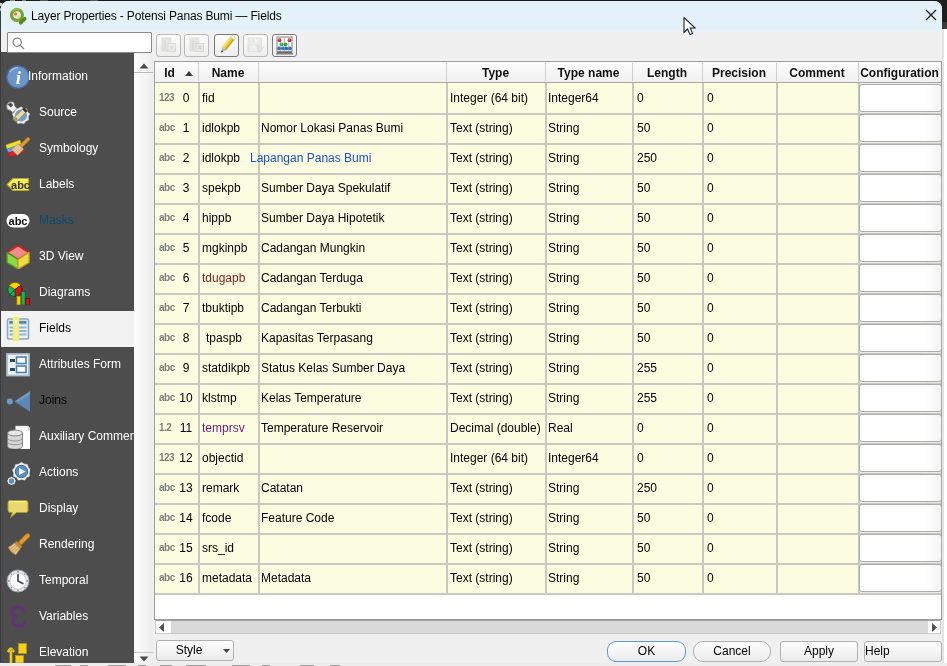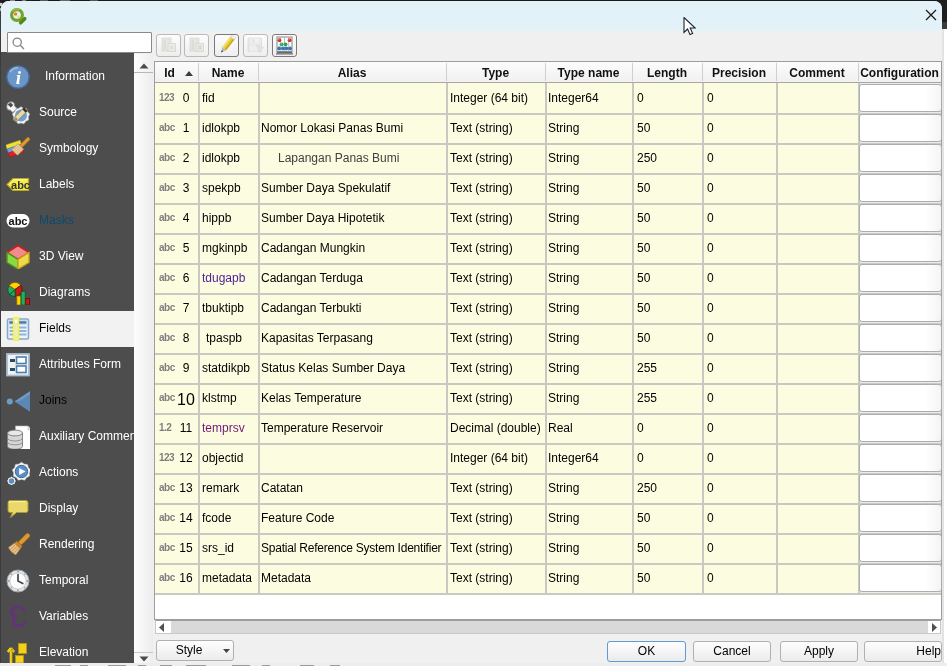--- a/index.html
+++ b/index.html
@@ -22,32 +22,33 @@
 <div class="abs" style="left:1px;top:1px;width:941px;height:30px;background:#e3f1f8;border-radius:8px 8px 0 0"></div>
 <svg class="abs" style="left:9px;top:7px" width="19" height="19" viewBox="0 0 19 19">
 <circle cx="8" cy="8" r="5.4" fill="none" stroke="#75a42c" stroke-width="3.2"></circle>
 <path d="M3.6 4.2 A5.6 5.6 0 0 1 10.4 2.8" stroke="#90bd3d" stroke-width="2" fill="none"></path>
 <g transform="rotate(45 13.7 13.7)">
         <rect x="11.9" y="9" width="3.6" height="9.4" rx="1.8" fill="#54881f"></rect>
       </g>
 <circle cx="6.6" cy="7" r="1.7" fill="#ee7c2a"></circle>
 <path d="M7.9 8.3 L11.6 10 L9.8 11.8 Z" fill="#ead960"></path>
 </svg>
+<div class="abs" style="left:31px;top:9px;width:500px;font-size:12px;letter-spacing:-0.15px;color:#0a0a0a">Layer Properties - Potensi Panas Bumi — Fields</div>
 <svg class="abs" style="left:925px;top:9px" width="12" height="12" viewBox="0 0 12 12">
       <path d="M1 1 L11 11 M1 11 L11 1" stroke="#1c1c1c" stroke-width="1.3"></path>
     </svg>
 <div class="abs" style="left:1px;top:52px;width:133px;height:611px;background:#4d4d4d"></div>
 <div class="abs" style="left:1px;top:311px;width:133px;height:36px;background:#f2f2f2"></div>
 <div class="abs" style="left:6px;top:65px;width:24px;height:24px"><svg width="24" height="24" viewBox="0 0 24 24">
         <circle cx="12" cy="12" r="11.2" fill="#6b96c8"></circle>
         <circle cx="12" cy="12" r="11.2" fill="none" stroke="#46699b" stroke-width="1.3"></circle>
         <path d="M4 7 A9.5 9.5 0 0 1 12 2.8" stroke="#9ec0e0" stroke-width="1.6" fill="none"></path>
         <text x="12.5" y="19" font-size="19" font-style="italic" font-weight="bold" font-family="Liberation Serif,serif" fill="#fff" text-anchor="middle">i</text>
       </svg></div>
-<div class="abs" style="left:45px;top:69px;font-size:12px;color:#fff;white-space:nowrap">Information</div>
+<div class="abs" style="left:28px;top:69px;font-size:12px;color:#fff;white-space:nowrap">Information</div>
 <div class="abs" style="left:6px;top:101px;width:24px;height:24px"><svg width="24" height="24" viewBox="0 0 24 24">
         <path d="M15.0 5.7 L17.6 7.4 L20.7 7.8 L21.5 10.7 L23.7 13.0 L22.4 15.8 L22.6 18.9 L19.8 20.3 L18.0 22.8 L15.0 22.0 L12.0 22.8 L10.2 20.3 L7.4 18.9 L7.6 15.8 L6.3 13.0 L8.5 10.7 L9.3 7.8 L12.4 7.4 Z" fill="#f0f0f0" stroke="#c0c0c0" stroke-width="0.5"></path>
         <circle cx="15" cy="14.5" r="6" fill="#6f9fd8"></circle>
         <path d="M2.6 1.6 C0.4 3.4 0.2 6.6 1.8 8.8 L4.4 9.2 L6.8 11.6 L11 7.4 L8.6 5 L8.2 2.2 C6.4 0.4 4.2 0.6 2.6 1.6 Z" fill="#f4f4f4" stroke="#8a8a8a" stroke-width="0.9"></path>
         <path d="M1.6 3.4 L4.8 6.4 L7.2 4 L4.6 1.4" fill="#4d4d4d"></path>
         <g transform="rotate(45 14 14)">
           <rect x="11.6" y="5.8" width="4.8" height="16" rx="1.8" fill="#e8daa2" stroke="#8a7a50" stroke-width="0.9"></rect>
           <rect x="11.6" y="5.8" width="4.8" height="2.6" fill="#2e2e2e"></rect>
           <circle cx="14" cy="19.9" r="1.2" fill="#9a9a9a" stroke="#6a6a6a" stroke-width="0.5"></circle>
         </g>
@@ -248,21 +249,20 @@
         <rect x="3" y="18.6" width="17" height="0.8" fill="#4a4a4a"></rect>
       </svg></div>
 <div class="abs" style="left:154px;top:61px;width:788px;height:559px;background:#fff;border:1px solid #9d9d9d"></div>
 <div class="abs" style="left:155px;top:62px;width:786px;height:21px;background:linear-gradient(#fcfcfc,#f0f0f0);border-bottom:1px solid #a6a6a6"></div>
 <div class="abs" style="left:155px;top:66px;width:29px;text-align:center;font-size:12px;font-weight:bold;color:#111">Id</div>
 <svg class="abs" style="left:185px;top:71px" width="8" height="5" viewBox="0 0 8 5">
       <path d="M4 0 L8 5 L0 5 Z" fill="#3c3c3c"></path>
     </svg>
 <div class="abs" style="left:198px;top:66px;width:60px;text-align:center;font-size:12px;font-weight:bold;color:#111;white-space:nowrap;overflow:hidden">Name</div>
 <div class="abs" style="left:198px;top:63px;width:1px;height:18px;background:#cfcfcf"></div>
-<div class="abs" style="left:258px;top:66px;width:188px;text-align:center;font-size:12px;font-weight:bold;color:#111;white-space:nowrap;overflow:hidden">Alias</div>
 <div class="abs" style="left:258px;top:63px;width:1px;height:18px;background:#cfcfcf"></div>
 <div class="abs" style="left:446px;top:66px;width:99px;text-align:center;font-size:12px;font-weight:bold;color:#111;white-space:nowrap;overflow:hidden">Type</div>
 <div class="abs" style="left:446px;top:63px;width:1px;height:18px;background:#cfcfcf"></div>
 <div class="abs" style="left:545px;top:66px;width:87px;text-align:center;font-size:12px;font-weight:bold;color:#111;white-space:nowrap;overflow:hidden">Type name</div>
 <div class="abs" style="left:545px;top:63px;width:1px;height:18px;background:#cfcfcf"></div>
 <div class="abs" style="left:632px;top:66px;width:70px;text-align:center;font-size:12px;font-weight:bold;color:#111;white-space:nowrap;overflow:hidden">Length</div>
 <div class="abs" style="left:632px;top:63px;width:1px;height:18px;background:#cfcfcf"></div>
 <div class="abs" style="left:702px;top:66px;width:74px;text-align:center;font-size:12px;font-weight:bold;color:#111;white-space:nowrap;overflow:hidden">Precision</div>
 <div class="abs" style="left:702px;top:63px;width:1px;height:18px;background:#cfcfcf"></div>
 <div class="abs" style="left:776px;top:66px;width:82px;text-align:center;font-size:12px;font-weight:bold;color:#111;white-space:nowrap;overflow:hidden">Comment</div>
@@ -309,21 +309,21 @@
 <div class="abs" style="left:202px;top:121px;font-size:12px;color:#000;white-space:nowrap">idlokpb</div>
 <div class="abs" style="left:261px;top:121px;font-size:12px;color:#000;white-space:nowrap;">Nomor Lokasi Panas Bumi</div>
 <div class="abs" style="left:450px;top:121px;font-size:12px;color:#000;white-space:nowrap">Text (string)</div>
 <div class="abs" style="left:548px;top:121px;font-size:12px;color:#000;white-space:nowrap">String</div>
 <div class="abs" style="left:637px;top:121px;font-size:12px;color:#000">50</div>
 <div class="abs" style="left:707px;top:121px;font-size:12px;color:#000">0</div>
 <div class="abs" style="left:859px;top:114px;width:83px;height:28px;background:linear-gradient(90deg,#fff 80%,#f4f4f4);border:1px solid #adadad;border-radius:3px"></div>
 <div class="abs" style="left:159px;top:152px;width:18px;font-size:10px;font-weight:bold;color:#7e7e7e;letter-spacing:-0.5px">abc</div>
 <div class="abs" style="left:176px;top:151px;width:20px;text-align:center;font-size:12px;color:#000">2</div>
 <div class="abs" style="left:202px;top:151px;font-size:12px;color:#000;white-space:nowrap">idlokpb</div>
-<div class="abs" style="left:278px;top:151px;font-size:12px;color:#404040;white-space:nowrap;">Lapangan Panas Bumi</div>
+<div class="abs" style="left:250px;top:151px;font-size:12px;color:#1d4ed8;white-space:nowrap;">Lapangan Panas Bumi</div>
 <div class="abs" style="left:450px;top:151px;font-size:12px;color:#000;white-space:nowrap">Text (string)</div>
 <div class="abs" style="left:548px;top:151px;font-size:12px;color:#000;white-space:nowrap">String</div>
 <div class="abs" style="left:637px;top:151px;font-size:12px;color:#000">250</div>
 <div class="abs" style="left:707px;top:151px;font-size:12px;color:#000">0</div>
 <div class="abs" style="left:859px;top:144px;width:83px;height:28px;background:linear-gradient(90deg,#fff 80%,#f4f4f4);border:1px solid #adadad;border-radius:3px"></div>
 <div class="abs" style="left:159px;top:182px;width:18px;font-size:10px;font-weight:bold;color:#7e7e7e;letter-spacing:-0.5px">abc</div>
 <div class="abs" style="left:176px;top:181px;width:20px;text-align:center;font-size:12px;color:#000">3</div>
 <div class="abs" style="left:202px;top:181px;font-size:12px;color:#000;white-space:nowrap">spekpb</div>
 <div class="abs" style="left:261px;top:181px;font-size:12px;color:#000;white-space:nowrap;">Sumber Daya Spekulatif</div>
 <div class="abs" style="left:450px;top:181px;font-size:12px;color:#000;white-space:nowrap">Text (string)</div>
@@ -344,21 +344,21 @@
 <div class="abs" style="left:176px;top:241px;width:20px;text-align:center;font-size:12px;color:#000">5</div>
 <div class="abs" style="left:202px;top:241px;font-size:12px;color:#000;white-space:nowrap">mgkinpb</div>
 <div class="abs" style="left:261px;top:241px;font-size:12px;color:#000;white-space:nowrap;">Cadangan Mungkin</div>
 <div class="abs" style="left:450px;top:241px;font-size:12px;color:#000;white-space:nowrap">Text (string)</div>
 <div class="abs" style="left:548px;top:241px;font-size:12px;color:#000;white-space:nowrap">String</div>
 <div class="abs" style="left:637px;top:241px;font-size:12px;color:#000">50</div>
 <div class="abs" style="left:707px;top:241px;font-size:12px;color:#000">0</div>
 <div class="abs" style="left:859px;top:234px;width:83px;height:28px;background:linear-gradient(90deg,#fff 80%,#f4f4f4);border:1px solid #adadad;border-radius:3px"></div>
 <div class="abs" style="left:159px;top:272px;width:18px;font-size:10px;font-weight:bold;color:#7e7e7e;letter-spacing:-0.5px">abc</div>
 <div class="abs" style="left:176px;top:271px;width:20px;text-align:center;font-size:12px;color:#000">6</div>
-<div class="abs" style="left:202px;top:271px;font-size:12px;color:#4c1d95;white-space:nowrap">tdugapb</div>
+<div class="abs" style="left:202px;top:271px;font-size:12px;color:#7f1d1d;white-space:nowrap">tdugapb</div>
 <div class="abs" style="left:261px;top:271px;font-size:12px;color:#000;white-space:nowrap;">Cadangan Terduga</div>
 <div class="abs" style="left:450px;top:271px;font-size:12px;color:#000;white-space:nowrap">Text (string)</div>
 <div class="abs" style="left:548px;top:271px;font-size:12px;color:#000;white-space:nowrap">String</div>
 <div class="abs" style="left:637px;top:271px;font-size:12px;color:#000">50</div>
 <div class="abs" style="left:707px;top:271px;font-size:12px;color:#000">0</div>
 <div class="abs" style="left:859px;top:264px;width:83px;height:28px;background:linear-gradient(90deg,#fff 80%,#f4f4f4);border:1px solid #adadad;border-radius:3px"></div>
 <div class="abs" style="left:159px;top:302px;width:18px;font-size:10px;font-weight:bold;color:#7e7e7e;letter-spacing:-0.5px">abc</div>
 <div class="abs" style="left:176px;top:301px;width:20px;text-align:center;font-size:12px;color:#000">7</div>
 <div class="abs" style="left:202px;top:301px;font-size:12px;color:#000;white-space:nowrap">tbuktipb</div>
 <div class="abs" style="left:261px;top:301px;font-size:12px;color:#000;white-space:nowrap;">Cadangan Terbukti</div>
@@ -379,21 +379,21 @@
 <div class="abs" style="left:159px;top:362px;width:18px;font-size:10px;font-weight:bold;color:#7e7e7e;letter-spacing:-0.5px">abc</div>
 <div class="abs" style="left:176px;top:361px;width:20px;text-align:center;font-size:12px;color:#000">9</div>
 <div class="abs" style="left:202px;top:361px;font-size:12px;color:#000;white-space:nowrap">statdikpb</div>
 <div class="abs" style="left:261px;top:361px;font-size:12px;color:#000;white-space:nowrap;">Status Kelas Sumber Daya</div>
 <div class="abs" style="left:450px;top:361px;font-size:12px;color:#000;white-space:nowrap">Text (string)</div>
 <div class="abs" style="left:548px;top:361px;font-size:12px;color:#000;white-space:nowrap">String</div>
 <div class="abs" style="left:637px;top:361px;font-size:12px;color:#000">255</div>
 <div class="abs" style="left:707px;top:361px;font-size:12px;color:#000">0</div>
 <div class="abs" style="left:859px;top:354px;width:83px;height:28px;background:linear-gradient(90deg,#fff 80%,#f4f4f4);border:1px solid #adadad;border-radius:3px"></div>
 <div class="abs" style="left:159px;top:392px;width:18px;font-size:10px;font-weight:bold;color:#7e7e7e;letter-spacing:-0.5px">abc</div>
-<div class="abs" style="left:176px;top:391px;width:20px;text-align:center;font-size:16px;color:#000">10</div>
+<div class="abs" style="left:176px;top:391px;width:20px;text-align:center;font-size:12px;color:#000">10</div>
 <div class="abs" style="left:202px;top:391px;font-size:12px;color:#000;white-space:nowrap">klstmp</div>
 <div class="abs" style="left:261px;top:391px;font-size:12px;color:#000;white-space:nowrap;">Kelas Temperature</div>
 <div class="abs" style="left:450px;top:391px;font-size:12px;color:#000;white-space:nowrap">Text (string)</div>
 <div class="abs" style="left:548px;top:391px;font-size:12px;color:#000;white-space:nowrap">String</div>
 <div class="abs" style="left:637px;top:391px;font-size:12px;color:#000">255</div>
 <div class="abs" style="left:707px;top:391px;font-size:12px;color:#000">0</div>
 <div class="abs" style="left:859px;top:384px;width:83px;height:28px;background:linear-gradient(90deg,#fff 80%,#f4f4f4);border:1px solid #adadad;border-radius:3px"></div>
 <div class="abs" style="left:159px;top:422px;width:18px;font-size:10px;font-weight:bold;color:#7e7e7e;letter-spacing:-0.5px">1.2</div>
 <div class="abs" style="left:176px;top:421px;width:20px;text-align:center;font-size:12px;color:#000">11</div>
 <div class="abs" style="left:202px;top:421px;font-size:12px;color:#701a75;white-space:nowrap">temprsv</div>
@@ -425,21 +425,20 @@
 <div class="abs" style="left:202px;top:511px;font-size:12px;color:#000;white-space:nowrap">fcode</div>
 <div class="abs" style="left:261px;top:511px;font-size:12px;color:#000;white-space:nowrap;">Feature Code</div>
 <div class="abs" style="left:450px;top:511px;font-size:12px;color:#000;white-space:nowrap">Text (string)</div>
 <div class="abs" style="left:548px;top:511px;font-size:12px;color:#000;white-space:nowrap">String</div>
 <div class="abs" style="left:637px;top:511px;font-size:12px;color:#000">50</div>
 <div class="abs" style="left:707px;top:511px;font-size:12px;color:#000">0</div>
 <div class="abs" style="left:859px;top:504px;width:83px;height:28px;background:linear-gradient(90deg,#fff 80%,#f4f4f4);border:1px solid #adadad;border-radius:3px"></div>
 <div class="abs" style="left:159px;top:542px;width:18px;font-size:10px;font-weight:bold;color:#7e7e7e;letter-spacing:-0.5px">abc</div>
 <div class="abs" style="left:176px;top:541px;width:20px;text-align:center;font-size:12px;color:#000">15</div>
 <div class="abs" style="left:202px;top:541px;font-size:12px;color:#000;white-space:nowrap">srs_id</div>
-<div class="abs" style="left:261px;top:541px;font-size:12px;color:#000;white-space:nowrap;letter-spacing:-0.22px;">Spatial Reference System Identifier</div>
 <div class="abs" style="left:450px;top:541px;font-size:12px;color:#000;white-space:nowrap">Text (string)</div>
 <div class="abs" style="left:548px;top:541px;font-size:12px;color:#000;white-space:nowrap">String</div>
 <div class="abs" style="left:637px;top:541px;font-size:12px;color:#000">50</div>
 <div class="abs" style="left:707px;top:541px;font-size:12px;color:#000">0</div>
 <div class="abs" style="left:859px;top:534px;width:83px;height:28px;background:linear-gradient(90deg,#fff 80%,#f4f4f4);border:1px solid #adadad;border-radius:3px"></div>
 <div class="abs" style="left:159px;top:572px;width:18px;font-size:10px;font-weight:bold;color:#7e7e7e;letter-spacing:-0.5px">abc</div>
 <div class="abs" style="left:176px;top:571px;width:20px;text-align:center;font-size:12px;color:#000">16</div>
 <div class="abs" style="left:202px;top:571px;font-size:12px;color:#000;white-space:nowrap">metadata</div>
 <div class="abs" style="left:261px;top:571px;font-size:12px;color:#000;white-space:nowrap;">Metadata</div>
 <div class="abs" style="left:450px;top:571px;font-size:12px;color:#000;white-space:nowrap">Text (string)</div>
@@ -448,24 +447,24 @@
 <div class="abs" style="left:707px;top:571px;font-size:12px;color:#000">0</div>
 <div class="abs" style="left:859px;top:564px;width:83px;height:28px;background:linear-gradient(90deg,#fff 80%,#f4f4f4);border:1px solid #adadad;border-radius:3px"></div>
 <div class="abs" style="left:155px;top:620px;width:786px;height:14px;background:#fff;border:1px solid #c9c9c9;border-top:1px solid #9d9d9d"></div>
 <svg class="abs" style="left:159px;top:623px" width="6" height="9" viewBox="0 0 6 9">
       <path d="M5 0 L5 9 L0 4.5 Z" fill="#505050"></path>
     </svg>
 <svg class="abs" style="left:931px;top:623px" width="6" height="9" viewBox="0 0 6 9">
       <path d="M1 0 L1 9 L6 4.5 Z" fill="#505050"></path>
     </svg>
 <div class="abs" style="left:171px;top:621px;width:757px;height:12px;background:#d9d9d9"></div>
-<div class="abs" style="left:607px;top:641px;width:79px;height:21px;background:linear-gradient(#fefefe,#ebebeb);border:1px solid #5e9bd3;border-radius:3px;text-align:center;font-size:12px;color:#000;line-height:19px">OK</div>
-<div class="abs" style="left:693px;top:641px;width:78px;height:21px;background:linear-gradient(#fefefe,#ebebeb);border:1px solid #b0b0b0;border-radius:3px;text-align:center;font-size:12px;color:#000;line-height:19px">Cancel</div>
+<div class="abs" style="left:607px;top:641px;width:79px;height:21px;background:linear-gradient(#fefefe,#ebebeb);border:1px solid #5e9bd3;border-radius:9px;text-align:center;font-size:12px;color:#000;line-height:19px">OK</div>
+<div class="abs" style="left:693px;top:641px;width:78px;height:21px;background:linear-gradient(#fefefe,#ebebeb);border:1px solid #b0b0b0;border-radius:10px;text-align:center;font-size:12px;color:#000;line-height:19px">Cancel</div>
 <div class="abs" style="left:780px;top:641px;width:78px;height:21px;background:linear-gradient(#fefefe,#ebebeb);border:1px solid #b0b0b0;border-radius:3px;text-align:center;font-size:12px;color:#000;line-height:19px">Apply</div>
-<div class="abs" style="left:864px;top:641px;width:78px;height:21px;background:linear-gradient(#fefefe,#ebebeb);border:1px solid #b0b0b0;border-radius:3px;text-align:right;font-size:12px;color:#000;line-height:19px">Help</div>
+<div class="abs" style="left:864px;top:641px;width:78px;height:21px;background:linear-gradient(#fefefe,#ebebeb);border:1px solid #b0b0b0;border-radius:3px;text-align:left;font-size:12px;color:#000;line-height:19px">Help</div>
 <div class="abs" style="left:156px;top:640px;width:78px;height:21px;background:linear-gradient(#fefefe,#ebebeb);border:1px solid #b0b0b0;border-radius:3px"></div>
 <div class="abs" style="left:156px;top:643px;width:66px;text-align:center;font-size:12px;color:#000">Style</div>
 <svg class="abs" style="left:223px;top:649px" width="7" height="4" viewBox="0 0 7 4">
       <path d="M0 0 L7 0 L3.5 4 Z" fill="#444"></path>
     </svg>
 <div class="abs" style="left:0;top:663px;width:947px;height:3px;background:#ededed"></div>
 <div class="abs" style="left:55px;top:665px;width:16px;height:1px;background:#9a9a9a"></div>
 <div class="abs" style="left:80px;top:665px;width:8px;height:1px;background:#9a9a9a"></div>
 <div class="abs" style="left:108px;top:665px;width:18px;height:1px;background:#9a9a9a"></div>
 <div class="abs" style="left:138px;top:665px;width:8px;height:1px;background:#9a9a9a"></div>

